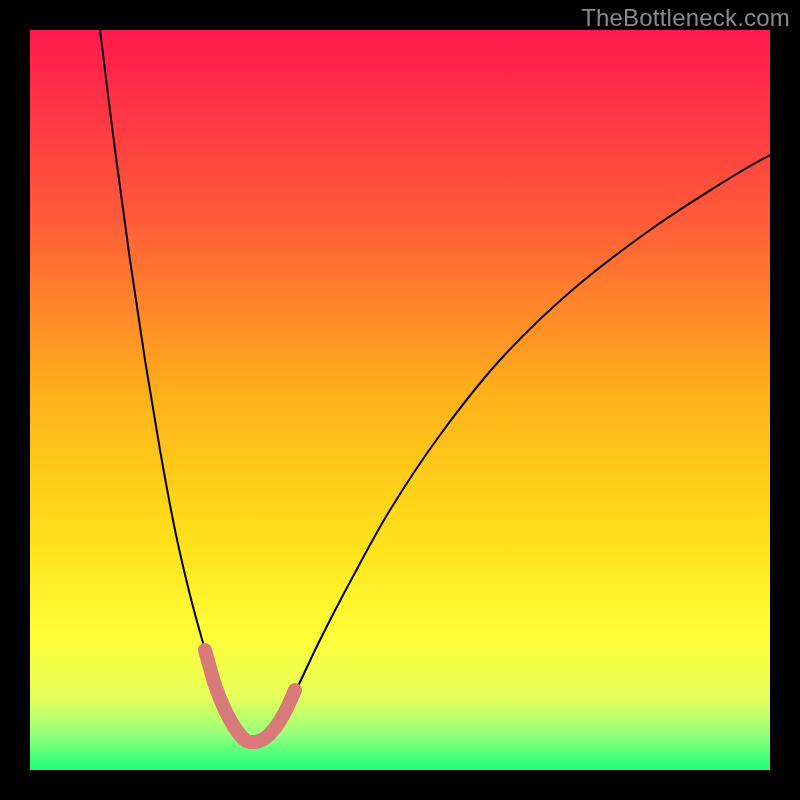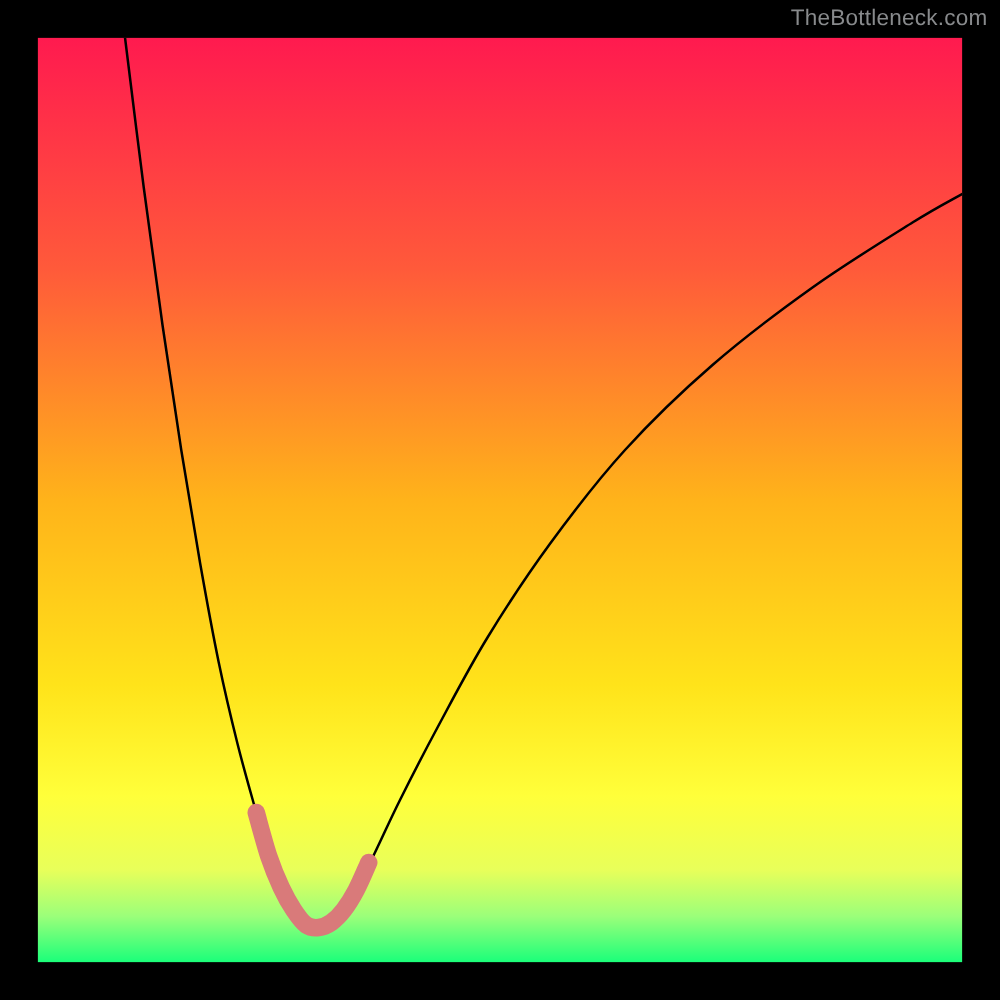--- a/index.html
+++ b/index.html
@@ -21,21 +21,21 @@
     left: 0; top: 0; width: 100%; height: 100%;
   }
   .curve-svg {
     position: absolute;
     left: 0; top: 0; width: 740px; height: 740px;
   }
   .watermark {
     position: absolute;
     top: 4px; right: 10px;
     font-family: Arial, Helvetica, sans-serif;
-    font-size: 18px;
+    font-size: 24px;
     color: #888a8c;
     letter-spacing: 0.2px;
   }
 </style>
 </head>
 <body>
 
 <div class="frame">
 
   <div class="plot">

